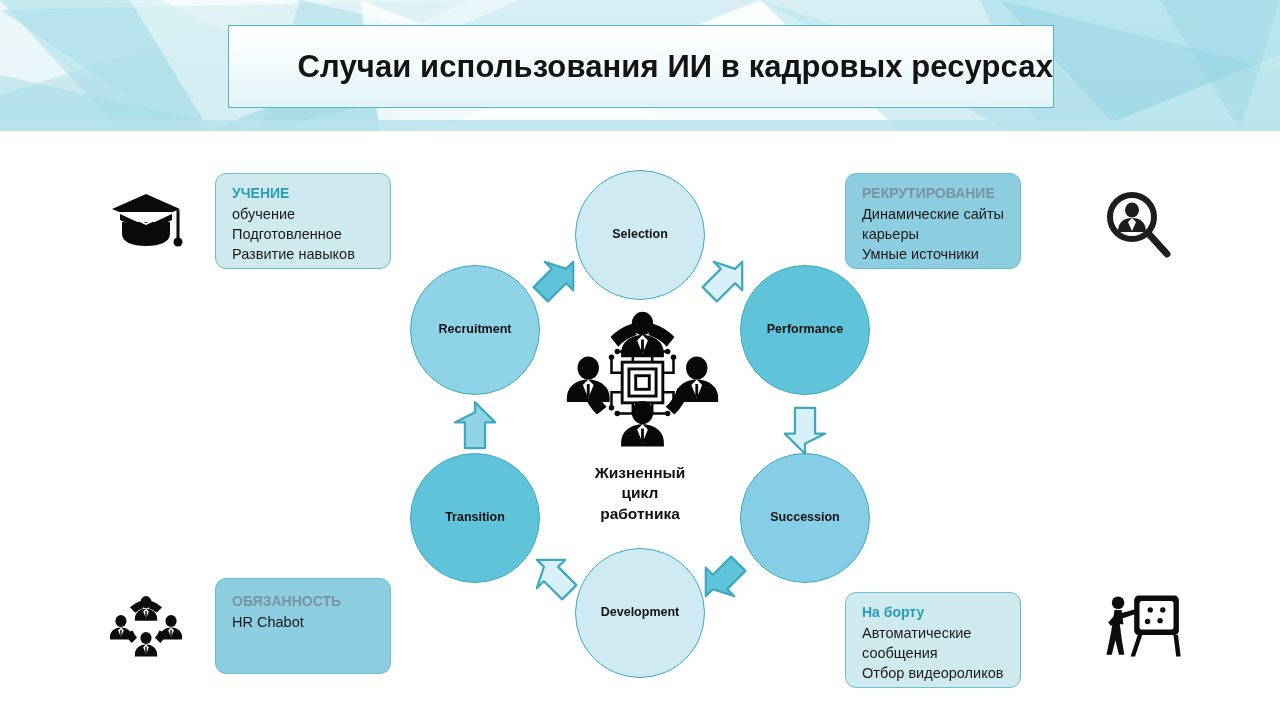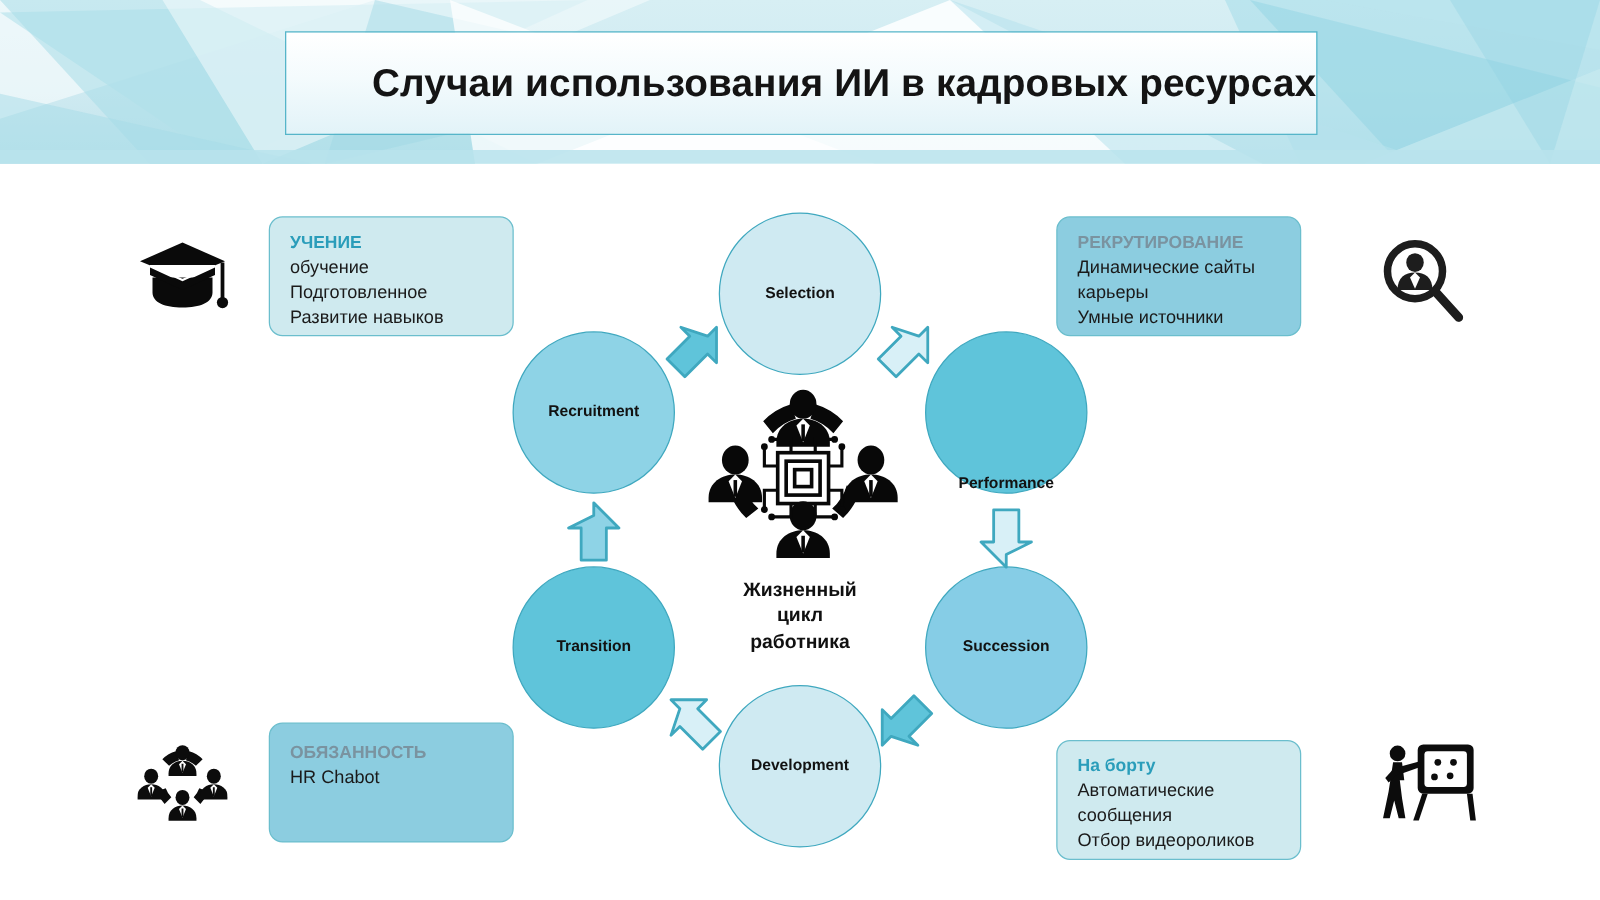--- a/index.html
+++ b/index.html
@@ -26,21 +26,21 @@
 
   
   .arrow{position:absolute;width:56px;height:56px;}
 
   
   .hub-icon{position:absolute;left:565px;top:305px;width:155px;height:155px;}
   .hub-label{position:absolute;left:555px;top:463px;width:170px;text-align:center;
     font-size:15.5px;font-weight:bold;color:#101010;line-height:1.32;}
 
   
-  .callout{position:absolute;width:196px;border-radius:11px;box-sizing:border-box;
+  .callout{position:absolute;width:176px;border-radius:11px;box-sizing:border-box;
     padding:11px 0 12px 16px;}
   .callout.light{background:#cfeaef;border:1px solid #6bbecd;}
   .callout.dark{background:#8ccde0;border:1px solid #6bbecd;}
   .callout .ttl{font-size:14px;font-weight:bold;line-height:1.25;margin-bottom:1px;}
   .callout .ttl.teal{color:#2a9dba;}
   .callout .ttl.grey{color:#7a93a0;}
   .callout .ln{font-size:14.5px;color:#1a1a1a;line-height:1.38;}
 
   
   .corner-icon{position:absolute;}
@@ -69,21 +69,21 @@
 </div>
 
 <div class="title-box">
   <div class="title-text">Случаи использования ИИ в кадровых ресурсах</div>
 </div>
 
 <div class="circle" style="left:575px;top:170px;width:130px;height:130px;background:#cfeaf2;">
   <span>Selection</span>
 </div>
 
-<div class="circle" style="left:740px;top:265px;width:130px;height:130px;background:#5fc4da;align-items:flex-end;">
+<div class="circle" style="left:740px;top:265px;width:130px;height:130px;background:#5fc4da;">
   <span>Performance</span>
 </div>
 
 <div class="circle" style="left:740px;top:453px;width:130px;height:130px;background:#86cde6;">
   <span>Succession</span>
 </div>
 
 <div class="circle" style="left:575px;top:548px;width:130px;height:130px;background:#cfeaf2;">
   <span>Development</span>
 </div>

